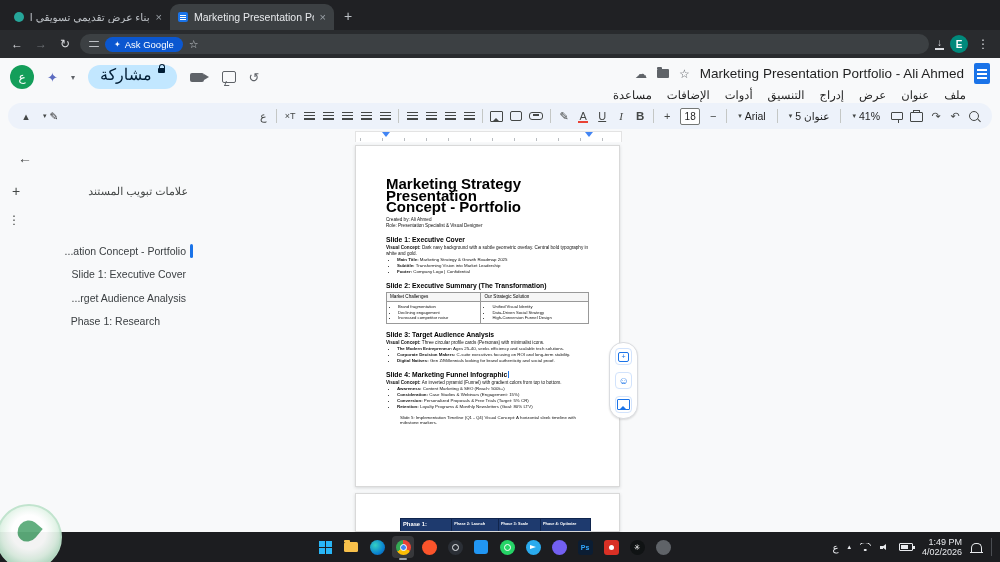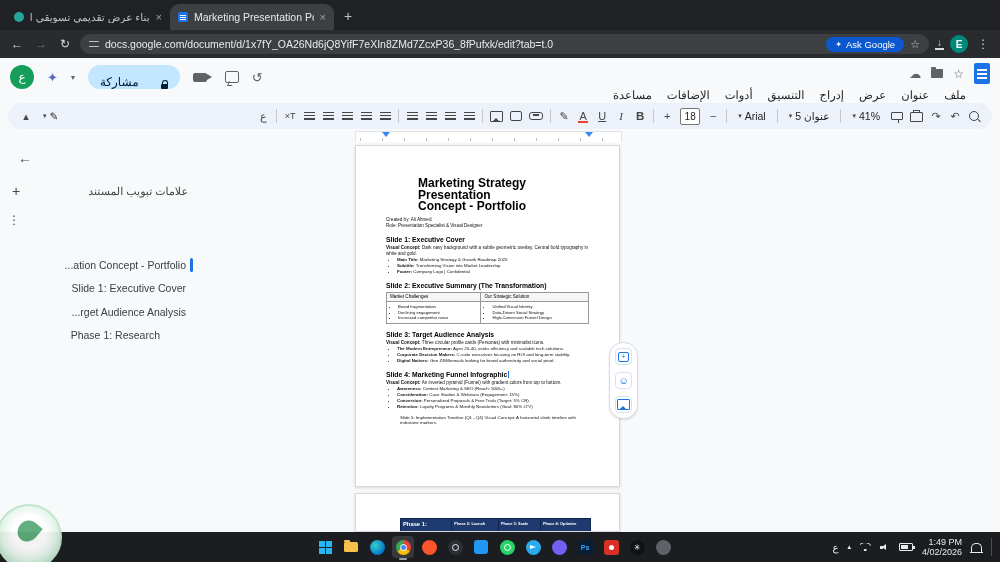--- a/index.html
+++ b/index.html
@@ -42,22 +42,22 @@
   .avatar{width:18px;height:18px;border-radius:50%;background:#00897b;color:#fff;font-size:10px;font-weight:bold;
           display:flex;align-items:center;justify-content:center;flex:none;}
 
   
   .dheader{position:absolute;top:58px;left:0;right:0;height:44px;background:#f8f9fa;}
   .dh-left{position:absolute;left:10px;top:7px;display:flex;align-items:center;gap:13px;}
   .grn-btn{width:24px;height:24px;border-radius:50%;background:#149e5a;color:#fff;font-size:12px;
            display:flex;align-items:center;justify-content:center;}
   .spark{color:#5c6bc0;font-size:13px;}
   .dd-sm{color:#5f6368;font-size:8px;}
-  .share{display:flex;align-items:flex-end;gap:22px;background:#c2e7ff;border:none;border-radius:12px;height:24px;
-         padding:0 12px;color:#001d35;font-size:12px;font-family:inherit;}
+  .share{display:flex;align-items:flex-start;gap:6px;background:#c2e7ff;border:none;border-radius:12px;height:24px;
+         padding:0 12px;color:#001d35;font-size:16px;font-family:inherit;}
   .lock{width:7px;height:5px;background:#001d35;border-radius:1px;position:relative;margin-top:3px;}
   .lock::before{content:'';position:absolute;top:-4px;left:1px;width:4px;height:4px;border:1.2px solid #001d35;
                 border-bottom:none;border-radius:3px 3px 0 0;}
   .cam{width:14px;height:9px;background:#5f6368;border-radius:2px;position:relative;margin-right:5px;}
   .cam::after{content:'';position:absolute;right:-5px;top:1px;border-top:3.5px solid transparent;
               border-bottom:3.5px solid transparent;border-left:5px solid #5f6368;}
   .bubble-ic{width:12px;height:10px;border:1.4px solid #5f6368;border-radius:2px;position:relative;}
   .bubble-ic::after{content:'';position:absolute;left:2px;bottom:-4px;width:4px;height:4px;
                     border-left:1.4px solid #5f6368;border-bottom:1.4px solid #5f6368;transform:skewX(-20deg);}
   .hist{color:#5f6368;font-size:13px;}
@@ -113,31 +113,31 @@
   .sidebar{position:absolute;left:0;top:141px;width:200px;bottom:30px;}
   .back-btn{position:absolute;left:18px;top:9px;color:#444746;font-size:14px;}
   .sb-head{position:absolute;top:42px;left:12px;right:12px;display:flex;align-items:center;justify-content:space-between;}
   .sb-plus{color:#444746;font-size:14px;}
   .sb-head-label{font-size:11px;color:#444746;}
   .kebab{position:absolute;left:8px;top:72px;color:#444746;font-size:12px;}
   .sb-tab{position:absolute;top:68px;left:24px;right:12px;height:24px;background:#d3e3fd;border-radius:12px;
           display:flex;align-items:center;justify-content:flex-end;gap:7px;padding:0 10px;color:#041e49;font-size:11px;box-sizing:border-box;}
   .tabdoc-ic{width:9px;height:11px;border:1.2px solid #041e49;border-radius:1px;position:relative;flex:none;}
   .tabdoc-ic::after{content:'';position:absolute;left:1.5px;right:1.5px;top:2.5px;height:1px;background:#041e49;box-shadow:0 2.5px 0 #041e49;}
-  .outline{position:absolute;top:112px;left:0;right:12px;}
+  .outline{position:absolute;top:98px;left:0;right:12px;}
   .o-item{height:23.5px;display:flex;align-items:center;justify-content:flex-end;font-size:10.5px;color:#3c4043;
           position:relative;padding-right:2px;}
   .o-item.current::after{content:'';position:absolute;right:-5px;top:5px;bottom:5px;width:3px;border-radius:2px;background:#1a73e8;}
   .o-item.indent{padding-right:28px;}
 
   
   .page{position:absolute;background:#fff;border:1px solid #d9d9d9;box-shadow:0 1px 3px rgba(60,64,67,.18);box-sizing:border-box;}
   .p1{left:355px;top:145px;width:265px;height:342px;padding:32px 30px;overflow:hidden;}
   .p2{left:355px;top:493px;width:265px;height:39px;padding:24px 28px 0 44px;overflow:hidden;}
-  .doc-h1{font-size:12px;font-weight:bold;line-height:11.5px;color:#000;margin-left:32px;}
+  .doc-h1{font-size:15px;font-weight:bold;line-height:11.5px;color:#000;}
   .tiny{font-size:4.6px;line-height:5.8px;margin:1px 0 0;color:#111;}
   .tiny.first{margin-top:4px;}
   .dh3{font-size:6.8px;font-weight:bold;margin:7px 0 2px;color:#000;}
   .bodyt{font-size:4.6px;line-height:5.6px;margin:0 0 1px;color:#111;}
   .bodyt b,.db b{font-weight:bold;}
   ul.db{margin:1px 0 2px;padding-left:11px;}
   ul.db li{font-size:4.4px;line-height:5.8px;color:#111;}
   .dtable{border-collapse:collapse;width:100%;margin:3px 0 3px;}
   .dtable th,.dtable td{border:0.6px solid #999;padding:1.5px 3px;vertical-align:top;text-align:left;}
   .dtable th{font-size:4.6px;font-weight:normal;background:#f6f6f6;}
@@ -233,21 +233,20 @@
     </div>
     <span class="newtab">+</span>
   </div>
 
   <div class="addrbar">
     <span class="nav-ic">←</span>
     <span class="nav-ic dim">→</span>
     <span class="nav-ic">↻</span>
     <div class="omnibox">
       <span class="tune"></span>
-      <span class="url">docs.google.com/document/d/1x7fY_OA26Nd6jQ8YifF7eXIn8ZMd7ZcxP36_8fPufxk/edit?tab=t.0</span>
       <span class="ask-pill">
         <span class="sp">✦</span>
         <span>Ask Google</span>
       </span>
       <span class="star-ic">☆</span>
     </div>
     <span class="dlwrap">↓</span>
     <span class="avatar">E</span>
     <span class="nav-ic">⋮</span>
   </div>
@@ -263,20 +262,21 @@
       </button>
       <span class="cam"></span>
       <span class="bubble-ic"></span>
       <span class="hist">↺</span>
     </div>
     <div class="dh-right">
       <div class="title-row">
         <span class="mini-ic">☁</span>
         <span class="folder-ic"></span>
         <span class="mini-ic">☆</span>
+        <span class="doc-title">Marketing Presentation Portfolio - Ali Ahmed</span>
         <span class="docs-logo"></span>
       </div>
       <div class="menubar">
         <span>ملف</span>
         <span>عنوان</span>
         <span>عرض</span>
         <span>إدراج</span>
         <span>التنسيق</span>
         <span>أدوات</span>
         <span>الإضافات</span>

